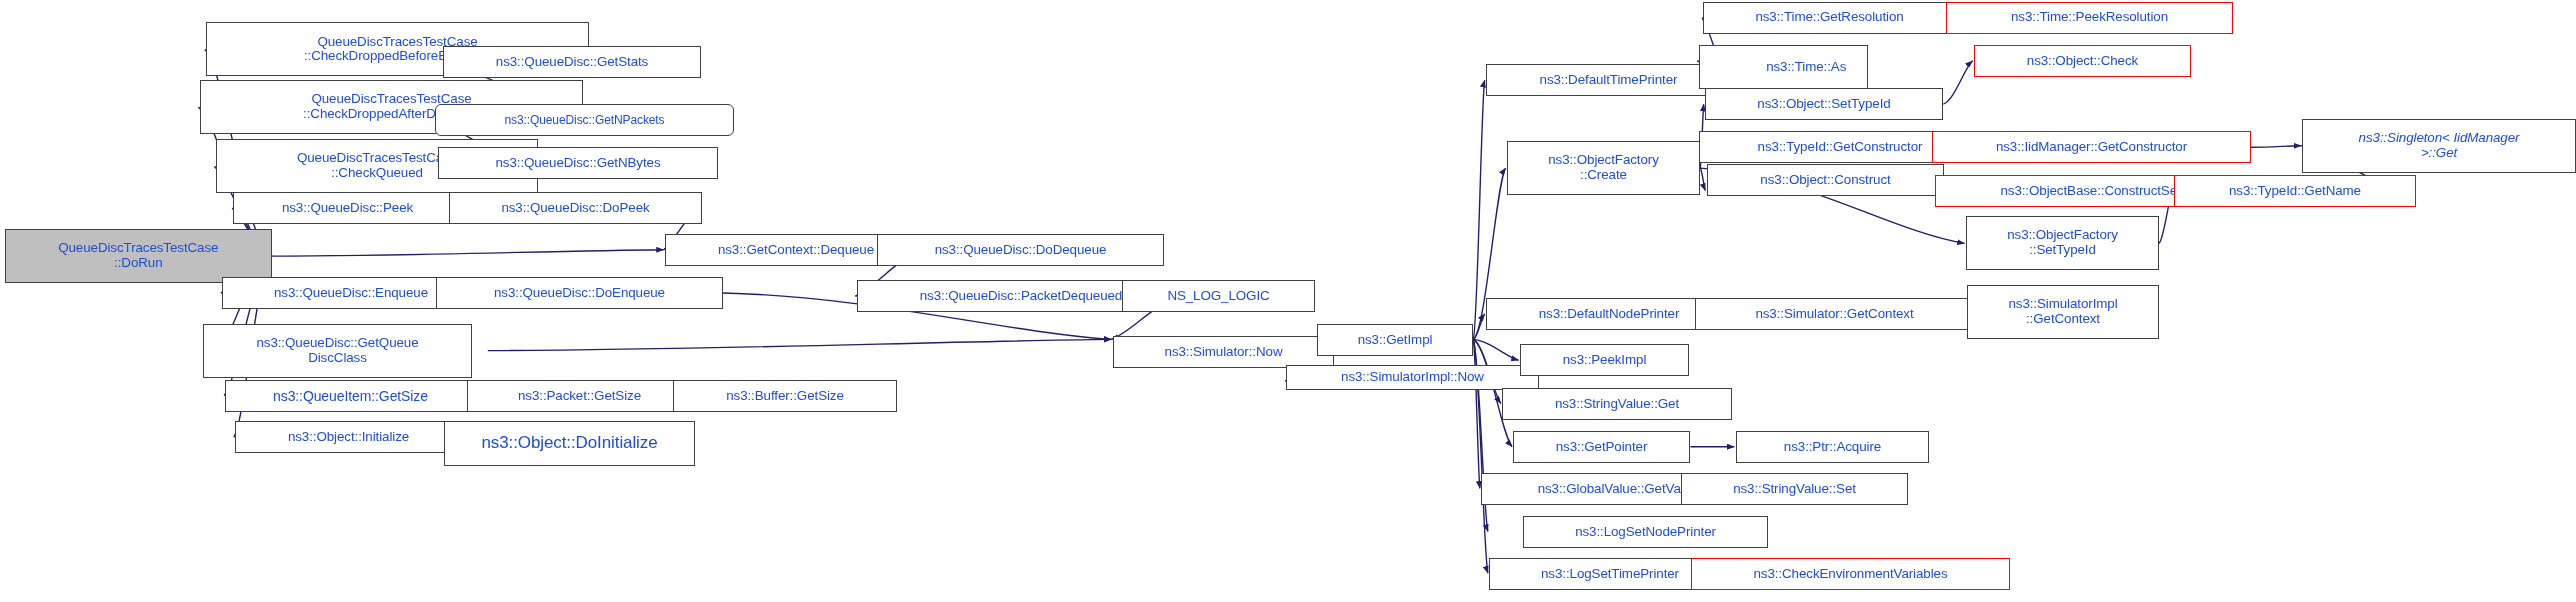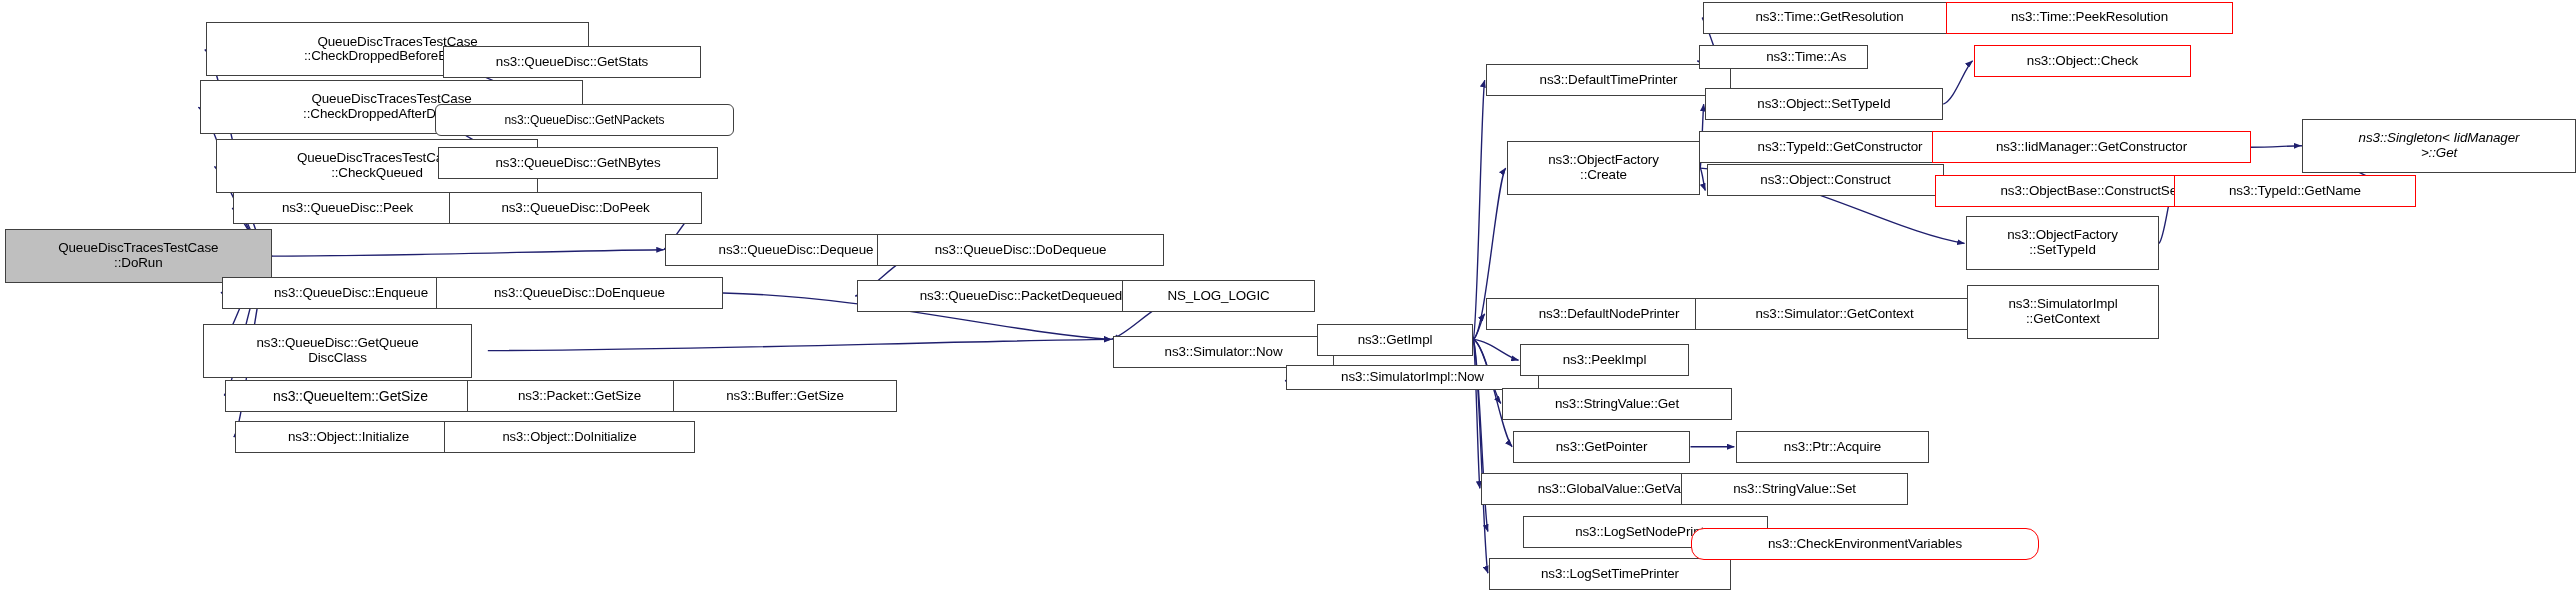--- a/index.html
+++ b/index.html
@@ -25,21 +25,21 @@
   }
   .node {
     position: absolute;
     box-sizing: border-box;
     display: flex;
     align-items: center;
     justify-content: center;
     text-align: center;
     background: #ffffff;
     border: 0.9px solid #404040;
-    color: #000000;
+    color: #1d4ed8;
     font-size: 13px;
     line-height: 14.7px;
     letter-spacing: -0.1px;
     white-space: pre-line;
     padding: 0 2.6px;
     cursor: default;
   }
   .node.root {
     background: #bfbfbf;
     border-color: #404040;
@@ -128,56 +128,56 @@
       <div class="node" style="left: 233px; top: 192px; width: 229px; height: 32px; font-size: 13.4px;">ns3::QueueDisc::Peek</div>
       <div class="node" style="left: 222px; top: 277px; width: 258px; height: 32px; font-size: 13.4px;">ns3::QueueDisc::Enqueue</div>
       <div class="node" style="left: 203px; top: 324px; width: 269px; height: 54px; font-size: 13.4px;">ns3::QueueDisc::GetQueue
 DiscClass</div>
       <div class="node" style="left: 225px; top: 380px; width: 251px; height: 32px; font-size: 14px;">ns3::QueueItem::GetSize</div>
       <div class="node" style="left: 235px; top: 421px; width: 227px; height: 32px; font-size: 13.4px;">ns3::Object::Initialize</div>
       <div class="node" style="left: 443px; top: 46px; width: 258px; height: 32px; font-size: 13.4px;">ns3::QueueDisc::GetStats</div>
       <div class="node" style="left: 435px; top: 104px; width: 299px; height: 32px; font-size: 12px; border-radius: 6px;">ns3::QueueDisc::GetNPackets</div>
       <div class="node" style="left: 438px; top: 147px; width: 280px; height: 32px; font-size: 13.4px;">ns3::QueueDisc::GetNBytes</div>
       <div class="node" style="left: 449px; top: 192px; width: 253px; height: 32px; font-size: 13.4px;">ns3::QueueDisc::DoPeek</div>
-      <div class="node" style="left: 665px; top: 234px; width: 262px; height: 32px; font-size: 13.4px;">ns3::QueueDisc::Dequeue</div>
+      <div class="node" style="left: 665px; top: 234px; width: 262px; height: 32px; font-size: 13.4px;">ns3::GetContext::Dequeue</div>
       <div class="node" style="left: 436px; top: 277px; width: 287px; height: 32px; font-size: 13.4px;">ns3::QueueDisc::DoEnqueue</div>
       <div class="node" style="left: 467px; top: 380px; width: 225px; height: 32px; font-size: 13.4px;">ns3::Packet::GetSize</div>
-      <div class="node" style="left: 444px; top: 421px; width: 251px; height: 32px; font-size: 13px;">ns3::Object::DoInitialize</div>
+      <div class="node" style="left: 444px; top: 421px; width: 251px; height: 45px; font-size: 17px;">ns3::Object::DoInitialize</div>
       <div class="node" style="left: 877px; top: 234px; width: 287px; height: 32px; font-size: 13.4px;">ns3::QueueDisc::DoDequeue</div>
       <div class="node" style="left: 857px; top: 280px; width: 328px; height: 32px; font-size: 13.4px;">ns3::QueueDisc::PacketDequeued</div>
       <div class="node" style="left: 673px; top: 380px; width: 224px; height: 32px; font-size: 13.4px;">ns3::Buffer::GetSize</div>
       <div class="node" style="left: 1122px; top: 280px; width: 193px; height: 32px; font-size: 13.4px;">NS_LOG_LOGIC</div>
       <div class="node" style="left: 1113px; top: 324px; width: 221px; height: 32px; font-size: 13.4px; margin-top: 12px;">ns3::Simulator::Now</div>
       <div class="node" style="left: 1317px; top: 324px; width: 156px; height: 32px; font-size: 13.4px;">ns3::GetImpl</div>
       <div class="node" style="left: 1286px; top: 365px; width: 253px; height: 25px; font-size: 13.4px;">ns3::SimulatorImpl::Now</div>
       <div class="node" style="left: 1486px; top: 64px; width: 245px; height: 32px; font-size: 13.4px;">ns3::DefaultTimePrinter</div>
       <div class="node" style="left: 1507px; top: 141px; width: 193px; height: 54px; font-size: 13.4px;">ns3::ObjectFactory
 ::Create</div>
       <div class="node" style="left: 1486px; top: 298px; width: 246px; height: 32px; font-size: 13.4px;">ns3::DefaultNodePrinter</div>
       <div class="node" style="left: 1520px; top: 344px; width: 169px; height: 32px; font-size: 13.4px;">ns3::PeekImpl</div>
       <div class="node" style="left: 1502px; top: 388px; width: 230px; height: 32px; font-size: 13.4px;">ns3::StringValue::Get</div>
       <div class="node" style="left: 1513px; top: 431px; width: 177px; height: 32px; font-size: 13.4px;">ns3::GetPointer</div>
       <div class="node" style="left: 1481px; top: 473px; width: 274px; height: 32px; font-size: 13.4px;">ns3::GlobalValue::GetValue</div>
       <div class="node" style="left: 1489px; top: 516px; width: 245px; height: 32px; font-size: 13.4px; margin-left: 34px;">ns3::LogSetNodePrinter</div>
       <div class="node" style="left: 1489px; top: 558px; width: 242px; height: 32px; font-size: 13.4px;">ns3::LogSetTimePrinter</div>
       <div class="node" style="left: 1703px; top: 1.6px; width: 253px; height: 32px; font-size: 13.4px;">ns3::Time::GetResolution</div>
-      <div class="node" style="left: 1699px; top: 45px; width: 169px; height: 24px; font-size: 13.4px; padding-left: 48px;">ns3::Time::As</div>
+      <div class="node" style="left: 1699px; top: 45px; width: 169px; height: 44px; font-size: 13.4px; padding-left: 48px;">ns3::Time::As</div>
       <div class="node" style="left: 1705px; top: 88px; width: 238px; height: 32px; font-size: 13.4px;">ns3::Object::SetTypeId</div>
       <div class="node" style="left: 1699px; top: 131px; width: 282px; height: 32px; font-size: 13.4px;">ns3::TypeId::GetConstructor</div>
       <div class="node" style="left: 1707px; top: 164px; width: 237px; height: 32px; font-size: 13.4px;">ns3::Object::Construct</div>
       <div class="node" style="left: 1966px; top: 216px; width: 193px; height: 54px; font-size: 13.4px;">ns3::ObjectFactory
 ::SetTypeId</div>
       <div class="node" style="left: 1695px; top: 298px; width: 279px; height: 32px; font-size: 13.4px;">ns3::Simulator::GetContext</div>
       <div class="node" style="left: 1967px; top: 285px; width: 192px; height: 54px; font-size: 13.4px;">ns3::SimulatorImpl
 ::GetContext</div>
       <div class="node" style="left: 1736px; top: 431px; width: 193px; height: 32px; font-size: 13.4px;">ns3::Ptr::Acquire</div>
       <div class="node" style="left: 1681px; top: 473px; width: 227px; height: 32px; font-size: 13.4px;">ns3::StringValue::Set</div>
       <div class="node red" style="left: 1946px; top: 1.6px; width: 287px; height: 32px; font-size: 13.4px;">ns3::Time::PeekResolution</div>
       <div class="node red" style="left: 1974px; top: 45px; width: 217px; height: 32px; font-size: 13.4px;">ns3::Object::Check</div>
       <div class="node red" style="left: 1932px; top: 131px; width: 319px; height: 32px; font-size: 13.4px;">ns3::IidManager::GetConstructor</div>
       <div class="node red" style="left: 1935px; top: 175px; width: 314px; height: 32px; font-size: 13.4px;">ns3::ObjectBase::ConstructSelf</div>
       <div class="node red" style="left: 2174px; top: 175px; width: 242px; height: 32px; font-size: 13.4px;">ns3::TypeId::GetName</div>
       <div class="node" style="left: 2302px; top: 119px; width: 274px; height: 54px; font-size: 13.4px; font-style: italic;">ns3::Singleton&lt; IidManager
 &gt;::Get</div>
-      <div class="node red" style="left: 1691px; top: 528px; width: 348px; height: 32px; font-size: 13.4px; border-radius: 13px;">ns3::CheckEnvironmentVariables</div>
+      <div class="node red" style="left: 1691px; top: 558px; width: 319px; height: 32px; font-size: 13.4px;">ns3::CheckEnvironmentVariables</div>
     </div>
 </div>
 
 
 </body></html>

